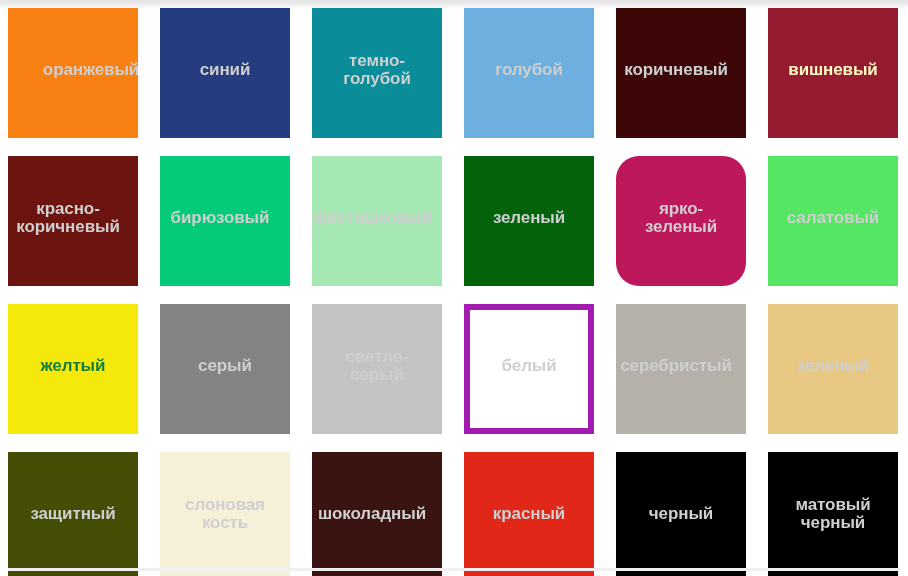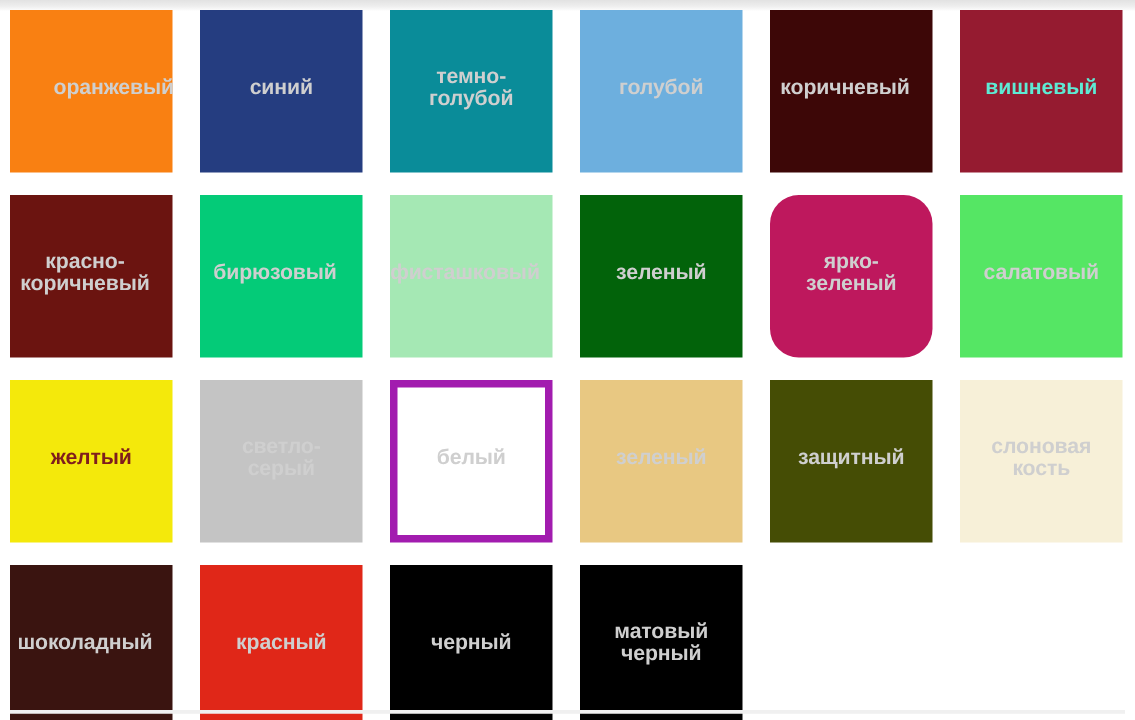--- a/index.html
+++ b/index.html
@@ -98,21 +98,21 @@
       <span class="swatch-label" style="color: rgb(207, 207, 207);">темно-
 голубой</span>
     </div>
     <div class="swatch-cell" style="background: rgb(109, 175, 222);">
       <span class="swatch-label" style="color: rgb(207, 207, 207);">голубой</span>
     </div>
     <div class="swatch-cell" style="background: rgb(61, 7, 7);">
       <span class="swatch-label wide" style="color: rgb(207, 207, 207);">коричневый</span>
     </div>
     <div class="swatch-cell" style="background: rgb(149, 27, 48);">
-      <span class="swatch-label" style="color: #5eead4;">вишневый</span>
+      <span class="swatch-label" style="color: #fef9c3;">вишневый</span>
     </div>
     <div class="swatch-cell" style="background: rgb(107, 20, 16);">
       <span class="swatch-label wide" style="color: rgb(207, 207, 207);">красно-
 коричневый</span>
     </div>
     <div class="swatch-cell" style="background: rgb(4, 203, 120);">
       <span class="swatch-label wide" style="color: rgb(207, 207, 207);">бирюзовый</span>
     </div>
     <div class="swatch-cell" style="background: rgb(165, 232, 180);">
       <span class="swatch-label wide" style="color: rgb(207, 207, 207);">фисташковый</span>
@@ -121,28 +121,34 @@
       <span class="swatch-label" style="color: rgb(207, 207, 207);">зеленый</span>
     </div>
     <div class="swatch-cell" style="background: #be185d; border-radius: 23px;">
       <span class="swatch-label" style="color: rgb(207, 207, 207);">ярко-
 зеленый</span>
     </div>
     <div class="swatch-cell" style="background: rgb(85, 230, 100);">
       <span class="swatch-label" style="color: rgb(207, 207, 207);">салатовый</span>
     </div>
     <div class="swatch-cell" style="background: rgb(244, 233, 11);">
-      <span class="swatch-label" style="color: #7f1d1d;">желтый</span>
+      <span class="swatch-label" style="color: #15803d;">желтый</span>
+    </div>
+    <div class="swatch-cell" style="background: rgb(131, 131, 131);">
+      <span class="swatch-label" style="color: rgb(207, 207, 207);">серый</span>
     </div>
     <div class="swatch-cell" style="background: rgb(196, 196, 196);">
       <span class="swatch-label" style="color: rgb(207, 207, 207);">светло-
 серый</span>
     </div>
     <div class="swatch-cell bordered" style="background: rgb(255, 255, 255);">
       <span class="swatch-label" style="color: rgb(207, 207, 207);">белый</span>
+    </div>
+    <div class="swatch-cell" style="background: rgb(181, 177, 168);">
+      <span class="swatch-label wide" style="color: rgb(207, 207, 207);">серебристый</span>
     </div>
     <div class="swatch-cell" style="background: rgb(232, 200, 130);">
       <span class="swatch-label" style="color: rgb(207, 207, 207);">зеленый</span>
     </div>
     <div class="swatch-cell" style="background: rgb(69, 77, 5);">
       <span class="swatch-label" style="color: rgb(207, 207, 207);">защитный</span>
     </div>
     <div class="swatch-cell" style="background: rgb(247, 240, 216);">
       <span class="swatch-label" style="color: rgb(207, 207, 207);">слоновая
 кость</span>

